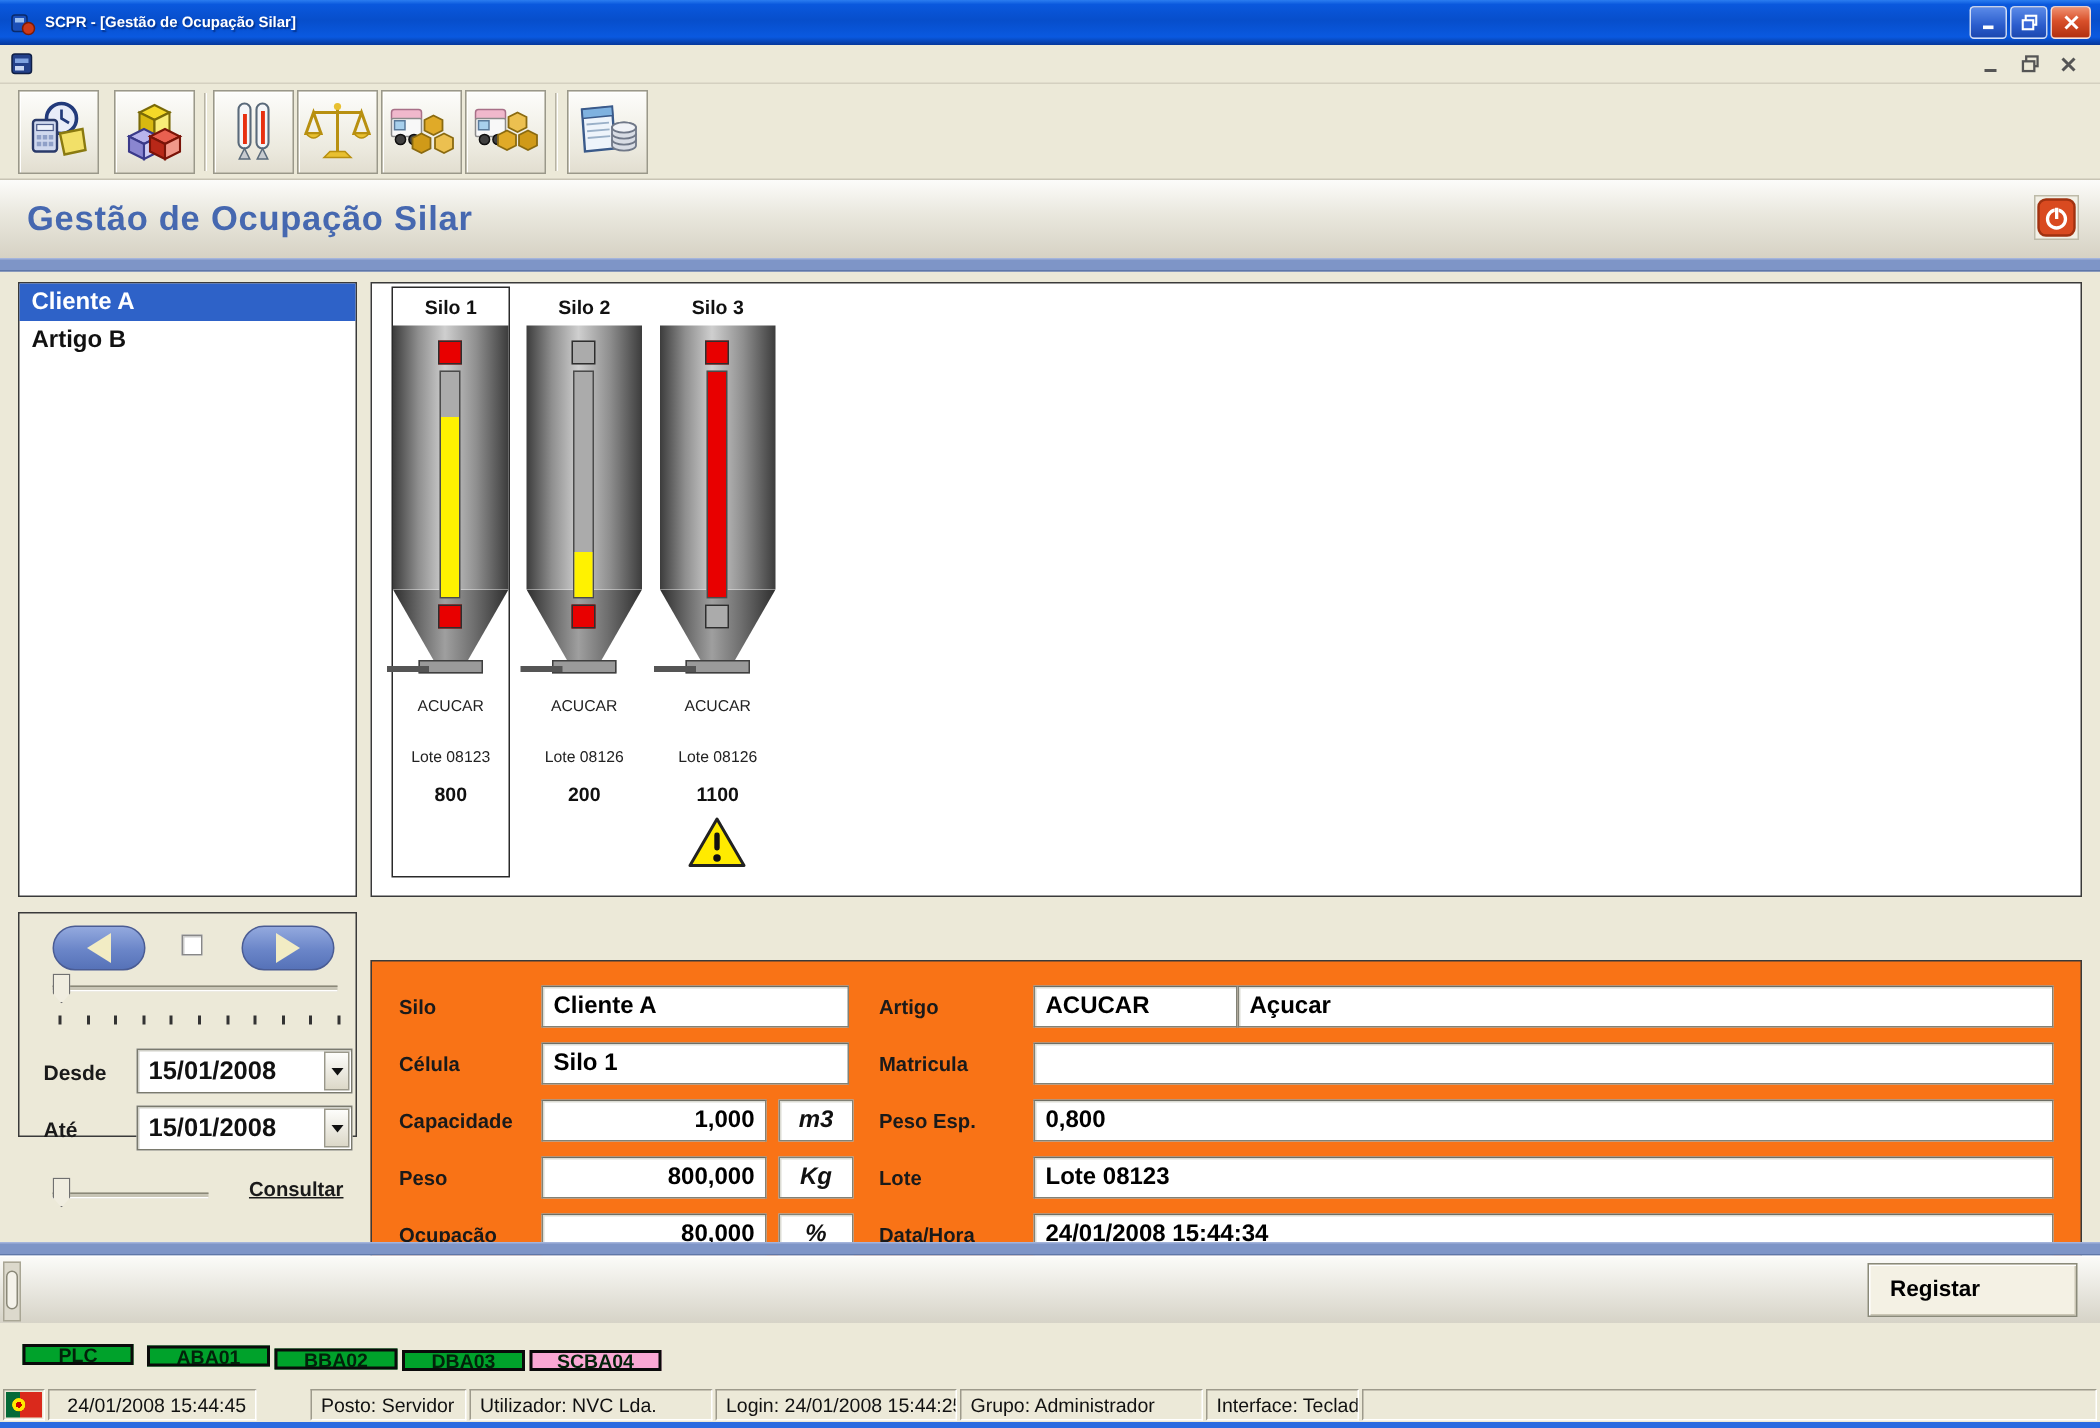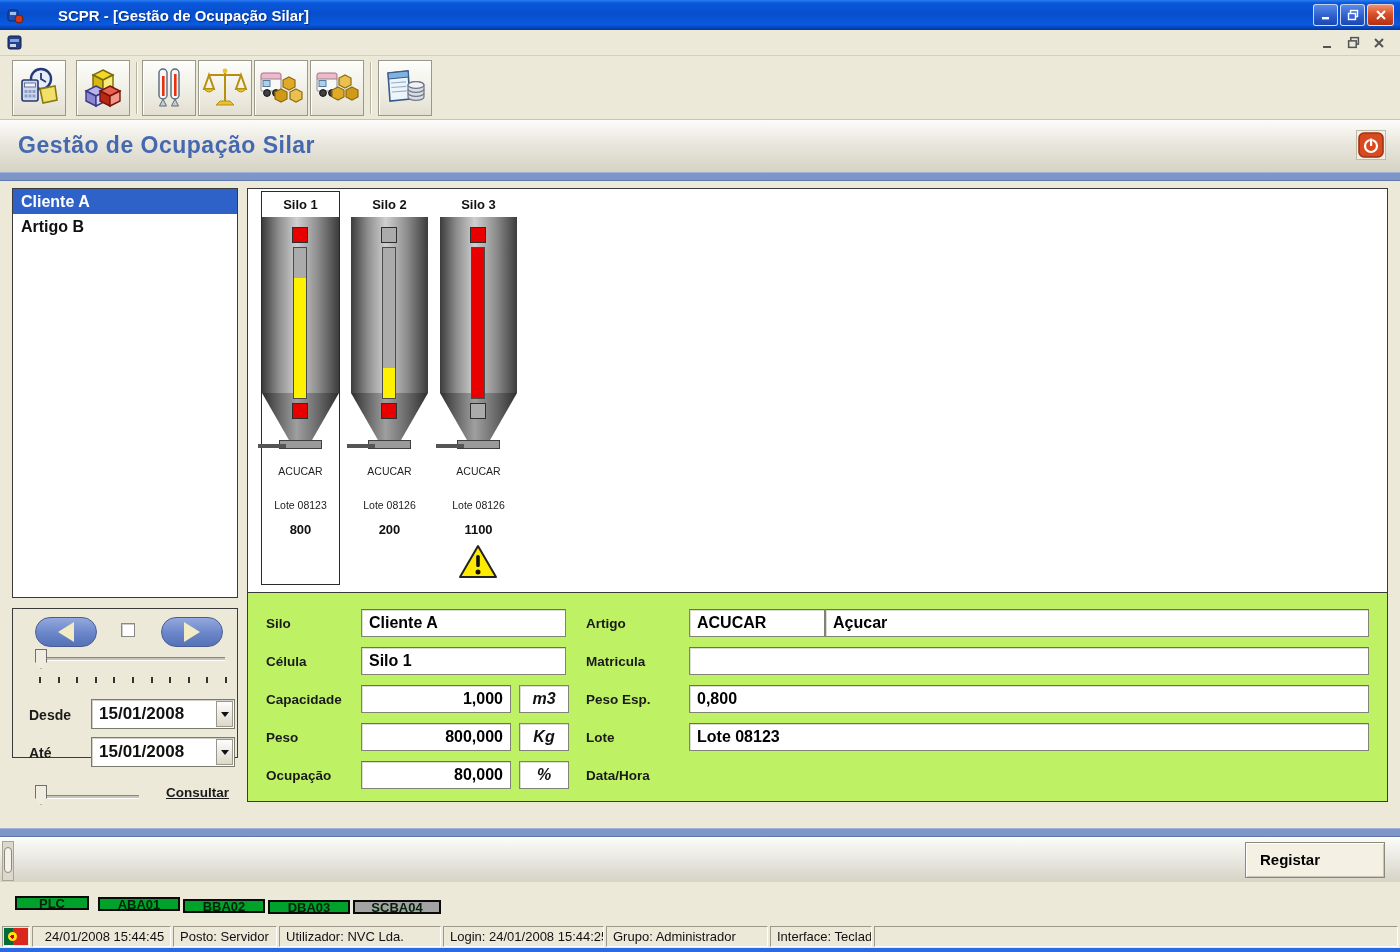--- a/index.html
+++ b/index.html
@@ -12,21 +12,21 @@
     color:#111;
   }
 
   
   #titlebar{
     position:absolute; left:0; top:0; width:1400px; height:30px;
     background:linear-gradient(180deg,#2b7df0 0%,#0a58dd 10%,#074ecb 45%,#0a59e0 82%,#05379a 100%);
     display:flex; align-items:center; padding:0 6px;
   }
   #app-icon{ width:18px; height:18px; margin-right:6px; flex:0 0 auto; }
-  #title-text{ color:#fff; font-weight:bold; font-size:15px; text-shadow:1px 1px 1px #03318a; white-space:nowrap;margin-left:28px; }
+  #title-text{ color:#fff; font-weight:bold; font-size:10px; text-shadow:1px 1px 1px #03318a; white-space:nowrap; }
   .win-controls{ margin-left:auto; display:flex; gap:2px; }
   .win-btn{
     width:25px; height:22px; border-radius:3px; border:1px solid rgba(255,255,255,.75);
     display:flex; align-items:center; justify-content:center;
     background:linear-gradient(180deg,#5a8ae8,#2a5ccc 60%,#1c48b0);
   }
   .win-btn.close{ background:linear-gradient(180deg,#ef9070,#d8502a 45%,#b23010); width:27px; }
 
   
   #menubar{
@@ -69,21 +69,21 @@
   }
   .blue-bar{ position:absolute; left:0; width:1400px; height:9px; background:#7E95C7; border-top:1px solid #A3B4DC; border-bottom:1px solid #5F77A8; }
   #blue-bar-top{ top:172px; }
   #blue-bar-bottom{ top:828px; }
 
   
   .panel{ position:absolute; border:1px solid #3a3a3a; }
   #client-panel{ left:12px; top:188px; width:226px; height:410px; background:#fff; }
   #silo-panel{ left:247px; top:188px; width:1141px; height:410px; background:#fff; }
   #nav-panel{ left:12px; top:608px; width:226px; height:150px; background:#ECE9D8; }
-  #form-panel{ left:247px; top:592px; width:1141px; height:210px; background:#bef264; }
+  #form-panel{ left:247px; top:640px; width:1141px; height:210px; background:#f97316; }
 
   
   .client-item{ height:25px; line-height:25px; padding-left:8px; font-size:16px; font-weight:bold; }
   .client-item.selected{ background:#2E62C8; color:#fff; }
 
   
   .silo-col{ position:absolute; top:2px; width:89px; height:398px; }
   .silo-col > div{ position:absolute; }
   .silo-col.selected::before{
     content:""; position:absolute; left:5px; right:5px; top:0; height:392px;
@@ -191,21 +191,21 @@
   #statusbar{ position:absolute; left:0; top:925px; width:1400px; height:23px; background:#ECE9D8; display:flex; padding:1px 2px 0 2px; }
   .status-cell{
     height:21px; border:1px solid; border-color:#9d9a8b #fff #fff #9d9a8b;
     font-size:13px; line-height:19px; padding-left:6px; margin-right:2px; overflow:hidden; white-space:nowrap;
   }
   #flag-cell{ width:28px; padding:1px; }
   #flag{ width:100%; height:100%; position:relative; background:linear-gradient(90deg,#046A38 0 38%,#DA291C 38% 100%); }
   #flag::after{ content:""; position:absolute; left:4px; top:4px; width:9px; height:9px; border-radius:50%;
     background:radial-gradient(circle at 50% 50%, #c00 0 2px, #FFE900 2px 4.5px, #a66a00 4.5px); }
   .status-cell:nth-child(2){ width:139px;text-align:center; }
-  .status-cell:nth-child(3){ width:104px; }
+  .status-cell:nth-child(3){ width:104px;margin-left:34px; }
   .status-cell:nth-child(4){ width:162px; }
   .status-cell:nth-child(5){ width:161px; }
   .status-cell:nth-child(6){ width:162px; }
   .status-cell:nth-child(7){ width:102px; }
   .status-cell.filler{ flex:1; margin-right:0; }
   #bottom-edge{ position:absolute; left:0; top:948px; width:1400px; height:4px; background:#2A6AE0; }
 </style>
 </head>
 <body>
 
@@ -495,36 +495,37 @@
   <div class="f-label rgt-lbl r1 lbl-row">Artigo</div>
   <input class="f-input artigo-code r1" readonly="" value="ACUCAR" style="">
   <input class="f-input artigo-desc r1" readonly="" value="Açucar" style="">
   <div class="f-label rgt-lbl r2 lbl-row">Matricula</div>
   <input class="f-input rgt-field r2" readonly="" value="" style="">
   <div class="f-label rgt-lbl r3 lbl-row">Peso Esp.</div>
   <input class="f-input rgt-field r3" readonly="" value="0,800" style="">
   <div class="f-label rgt-lbl r4 lbl-row">Lote</div>
   <input class="f-input rgt-field r4" readonly="" value="Lote 08123" style="">
   <div class="f-label rgt-lbl r5 lbl-row">Data/Hora</div>
+  <input class="f-input rgt-field r5" readonly="" value="24/01/2008 15:44:34" style="">
 </div>
 
 <div class="blue-bar" id="blue-bar-bottom"></div>
 <div id="bottom-strip">
   <div id="left-scrollbar">
     <div id="left-scroll-thumb"></div>
   </div>
   <button id="registar-btn">Registar</button>
 </div>
 
 <div id="badge-row">
     <div class="badge" style="left: 15px; width: 74px; top: 14px; background: rgb(0, 162, 43);">PLC</div>
     <div class="badge" style="left: 98px; width: 82px; top: 15px; background: rgb(0, 162, 43);">ABA01</div>
     <div class="badge" style="left: 183px; width: 82px; top: 17px; background: rgb(0, 162, 43);">BBA02</div>
     <div class="badge" style="left: 268px; width: 82px; top: 18px; background: rgb(0, 162, 43);">DBA03</div>
-    <div class="badge" style="left: 353px; width: 88px; top: 18px; background: #a3a3a3;">SCBA04</div>
+    <div class="badge" style="left: 353px; width: 88px; top: 18px; background: #f9a8d4;">SCBA04</div>
   </div>
 
 <div id="statusbar">
   <div class="status-cell" id="flag-cell">
     <div id="flag"></div>
   </div>
 <div class="status-cell">24/01/2008 15:44:45</div>
     <div class="status-cell">Posto: Servidor</div>
     <div class="status-cell">Utilizador: NVC Lda.</div>
     <div class="status-cell">Login: 24/01/2008 15:44:25</div>

